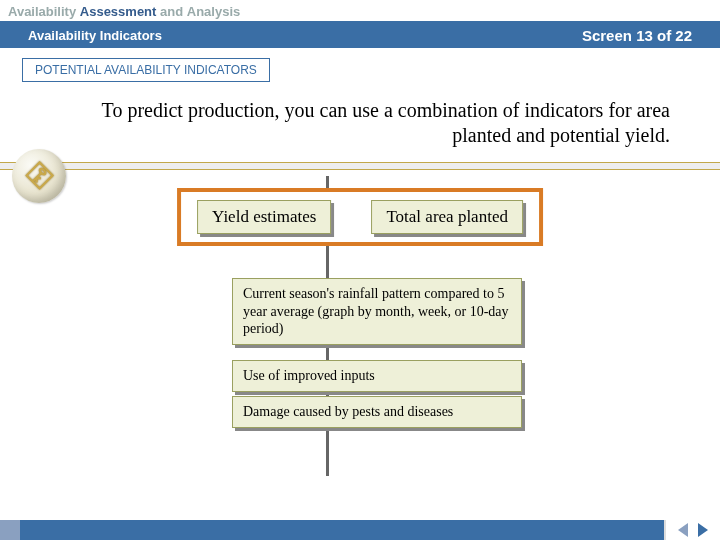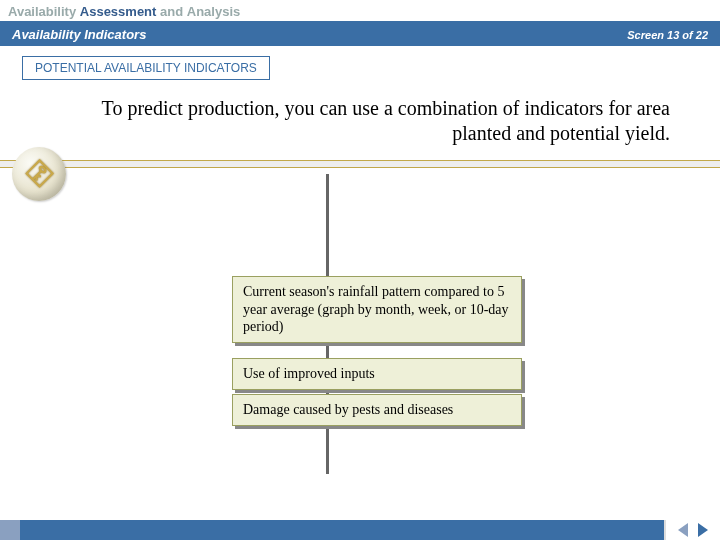--- a/index.html
+++ b/index.html
@@ -20,27 +20,26 @@
   .title-bar .t1 { color: #9aa; font-weight: bold; }
   .title-bar .t2 { color: #345b8c; font-weight: bold; }
   .title-bar .t3 { color: #9aa; font-weight: bold; }
   .title-bar .t4 { color: #9aa; font-weight: bold; }
   .sub-bar {
     width: 100%;
     background: #3a6ea5;
     color: #fff;
     font-size: 13px;
     font-weight: bold;
-    padding: 4px 12px;
+    padding: 4px 28px;
     display: flex;
     justify-content: space-between;
     align-items: center;
-    font-style: italic;
-  }
-  .screen-count { font-size: 11px; font-weight: bold; }
+  }
+  .screen-count { font-size: 15px; font-weight: bold; }
   .tab-box {
     display: inline-block;
     margin: 10px 0 0 22px;
     padding: 4px 12px;
     border: 1px solid #3a6ea5;
     font-size: 12px;
     color: #3a6ea5;
     background: #fff;
   }
   .intro {
@@ -185,20 +184,24 @@
 <div class="key-band">
   <div class="key-circle">
     <span class="key-glyph">⚿</span>
   </div>
 </div>
 
 <div class="content-area">
   <div class="diagram">
     <div class="vline"></div>
 
+    <div class="top-pair">
+      <div class="ibox">Yield estimates</div>
+      <div class="ibox">Total area planted</div>
+    </div>
 
     <div class="small-box sb1">Current season's rainfall pattern compared to 5 year average (graph by month, week, or 10-day period)</div>
     <div class="small-box sb2">Use of improved inputs</div>
     <div class="small-box sb3">Damage caused by pests and diseases</div>
   </div>
 </div>
 
 <div class="footer">
   <div class="fbar1"></div>
   <div class="fbar2"></div>

